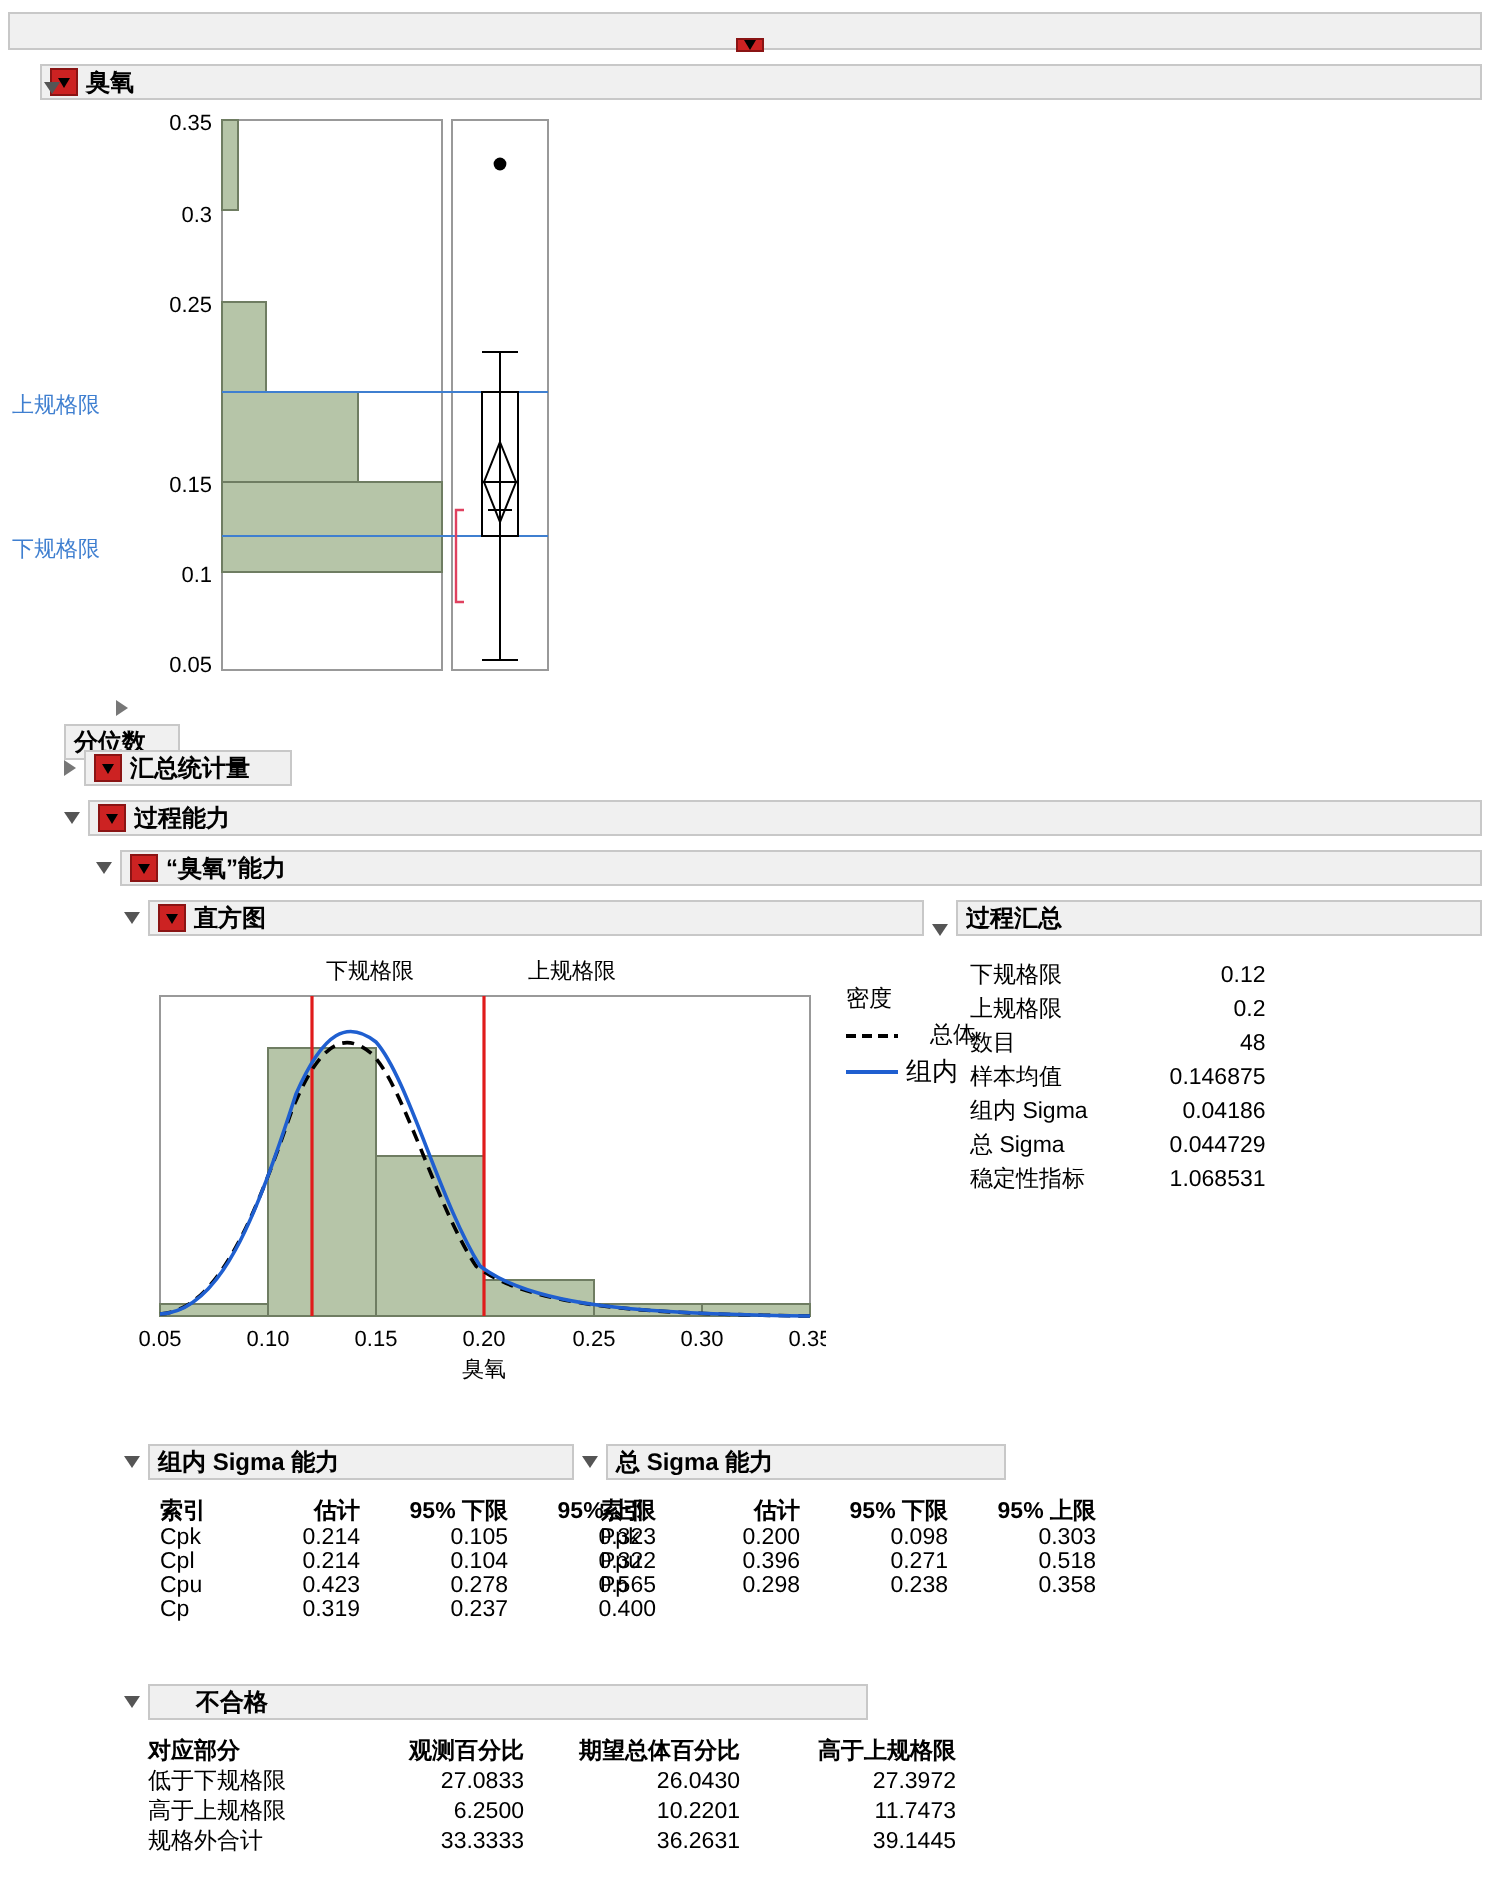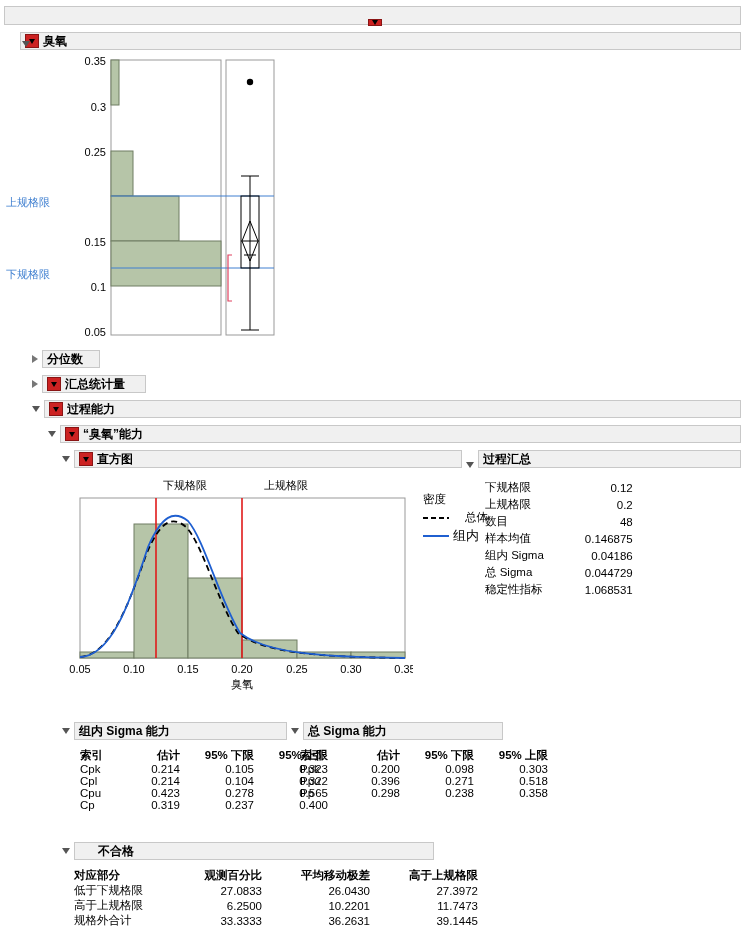--- a/index.html
+++ b/index.html
@@ -125,21 +125,21 @@
     <line x1="208" y1="200" x2="220" y2="200" stroke="#000"></line>
     <circle cx="214" cy="27" r="3.2" fill="#000"></circle>
 
     <path d="M196 200 L192 200 L192 246 L196 246" fill="none" stroke="#e0415f" stroke-width="1.2"></path>
     <path d="M186 200 L182 200 L182 246 L186 246" fill="none" stroke="#e0415f" stroke-width="1.2" opacity="0"></path>
   </svg>
   <div style="position:absolute;left:-30px;top:140px;font-size:11px;color:#3f7fd0;">上规格限</div>
   <div style="position:absolute;left:-30px;top:212px;font-size:11px;color:#3f7fd0;">下规格限</div>
 </div>
 
-<div style="position:absolute;left:32px;top:350px;display:flex;align-items:center;gap:4px;">
+<div style="position:absolute;left:32px;top:350px;display:flex;align-items:center;gap:4px;flex-direction:column;">
   <span class="tri-right"></span>
   <div class="sub-header" style="width:58px;">
     <span class="sec-title">分位数</span>
   </div>
 </div>
 
 <div style="position:absolute;left:32px;top:375px;display:flex;align-items:center;gap:4px;">
   <span class="tri-right"></span>
   <div class="sub-header" style="width:104px;">
     <span class="redbox">
@@ -364,21 +364,21 @@
     <div class="sub-header" style="flex:1;padding-left:23px;">
       <span class="sec-title">不合格</span>
     </div>
   </div>
 </div>
 <table class="tbl" style="position:absolute;left:70px;top:868px;">
   <tbody>
       <tr>
     <th class="lbl" style="width:100px">对应部分</th>
     <th style="width:80px">观测百分比</th>
-    <th style="width:100px">平均移动极差</th>
+    <th style="width:100px">期望总体百分比</th>
     <th style="width:100px">高于上规格限</th>
   </tr>
   <tr>
     <td class="lbl">低于下规格限</td>
     <td>27.0833</td>
     <td>26.0430</td>
     <td>27.3972</td>
   </tr>
   <tr>
     <td class="lbl">高于上规格限</td>

